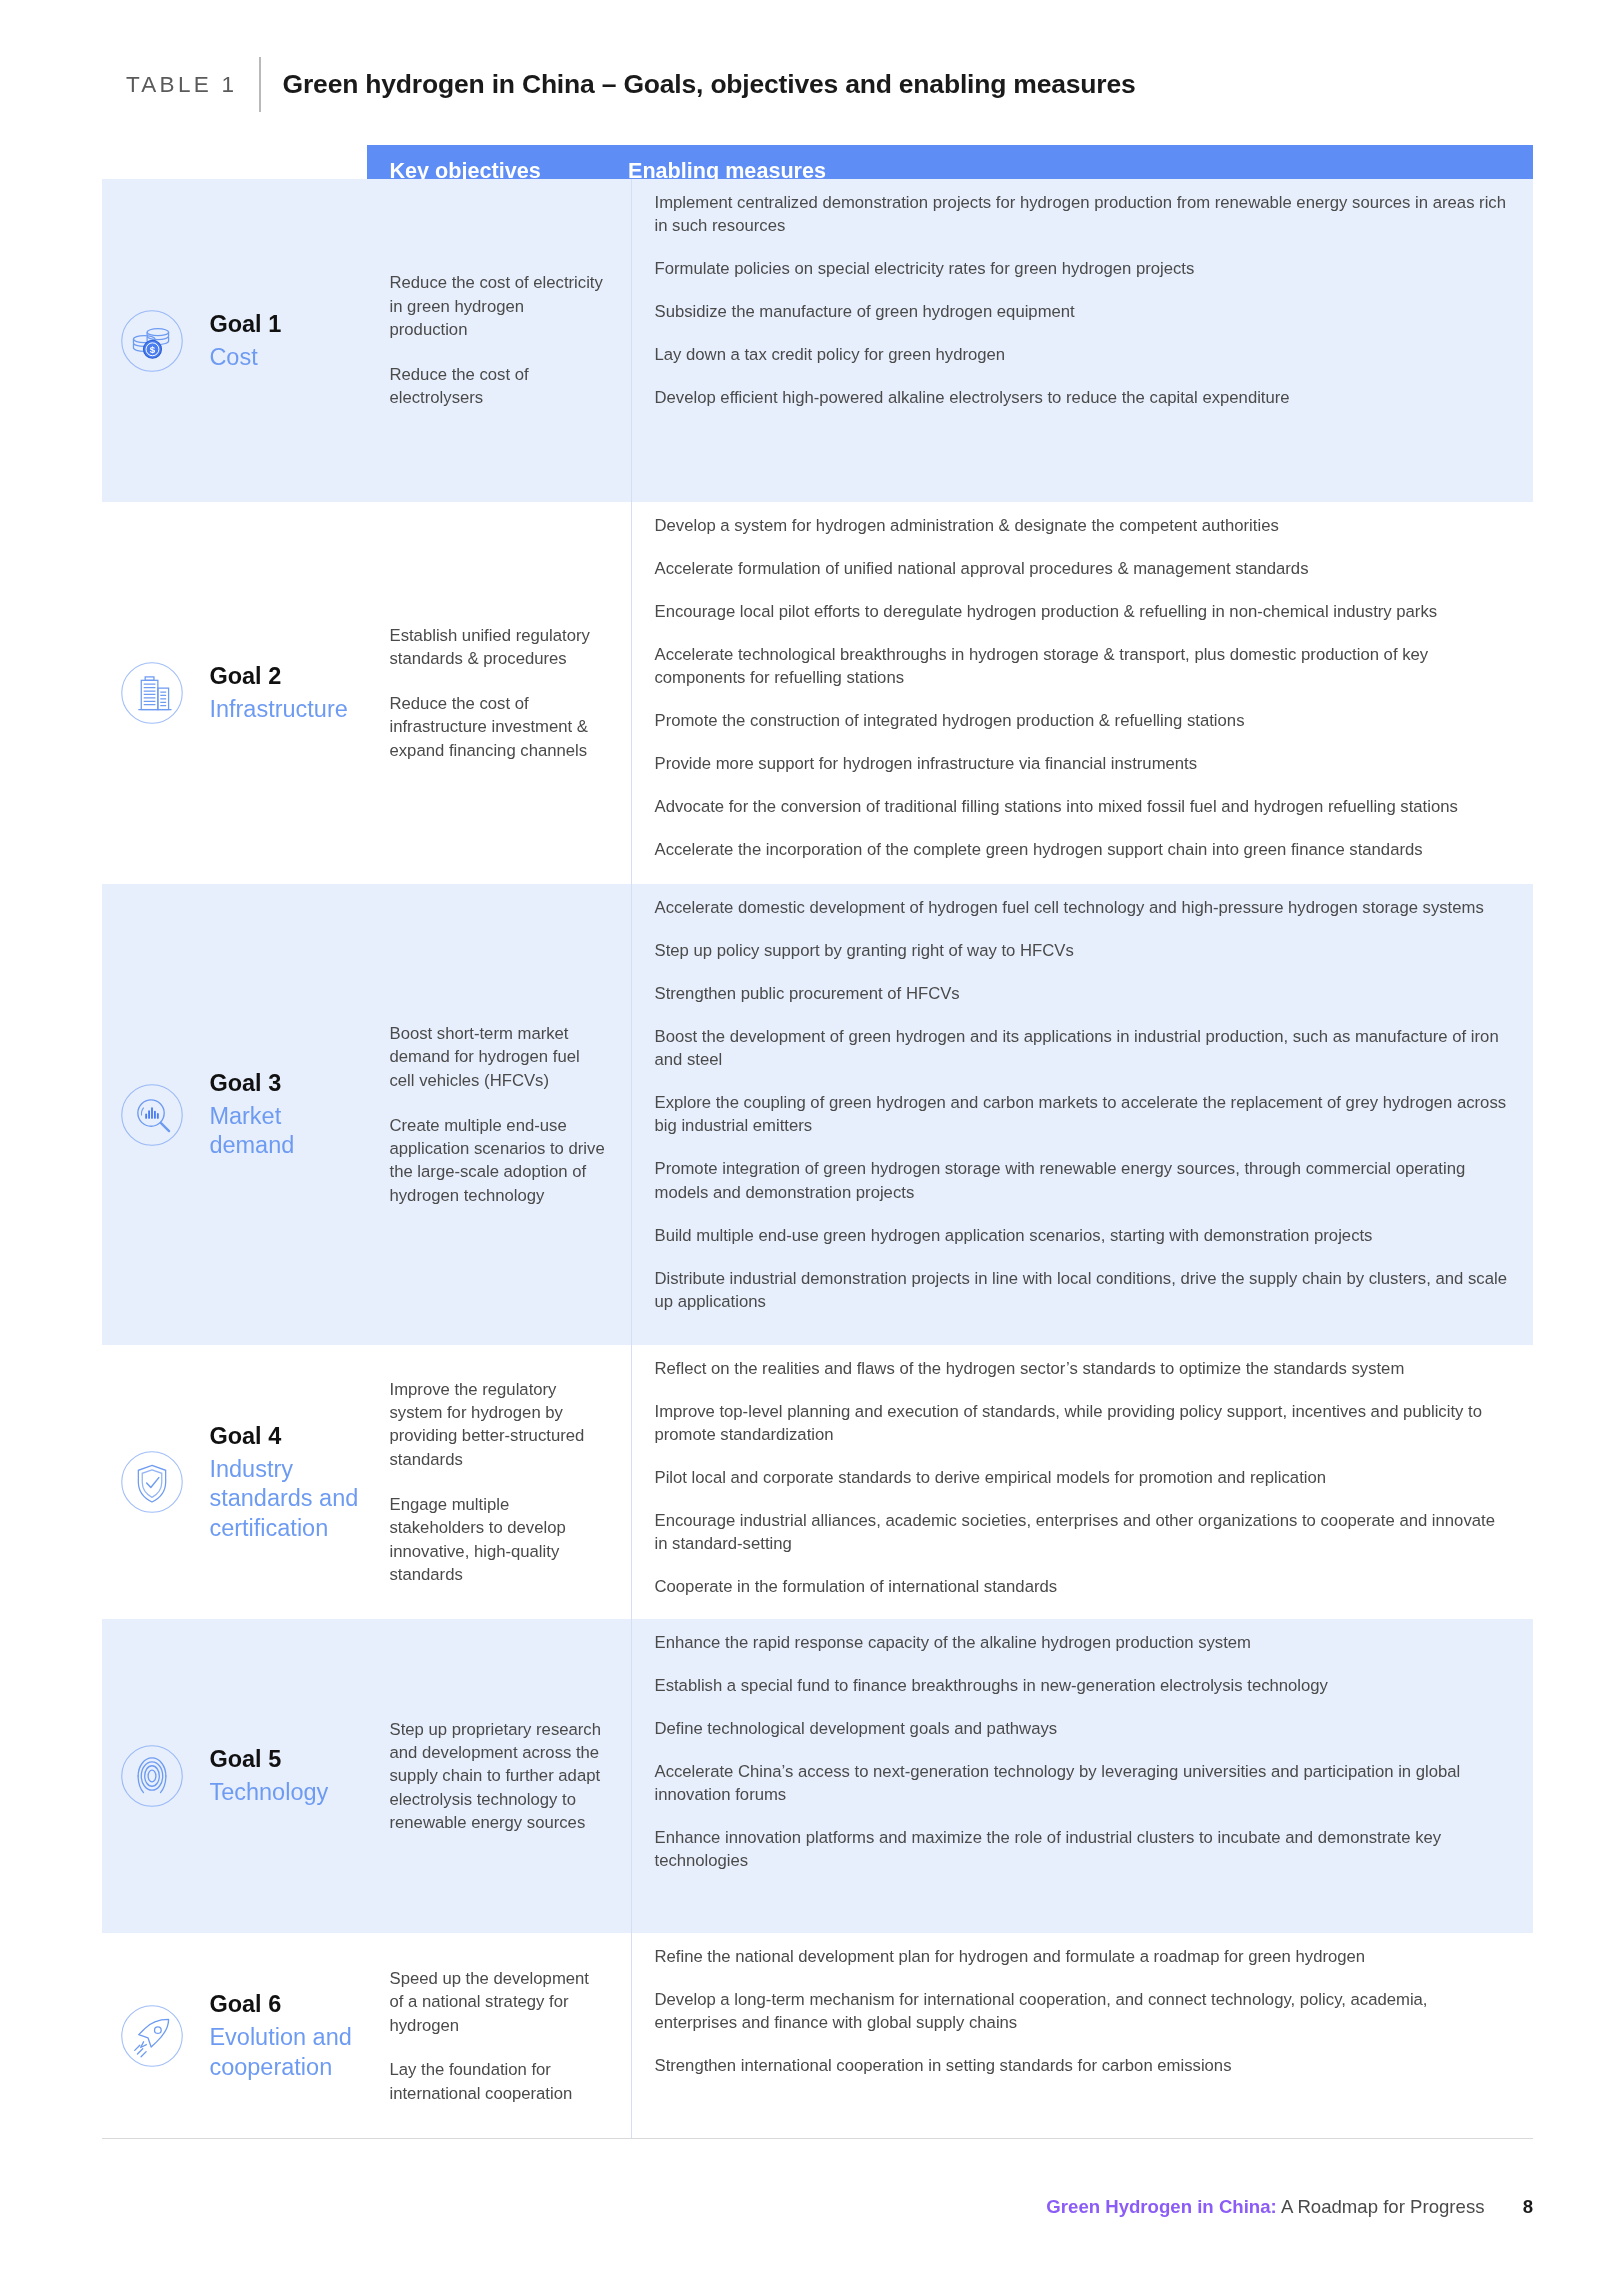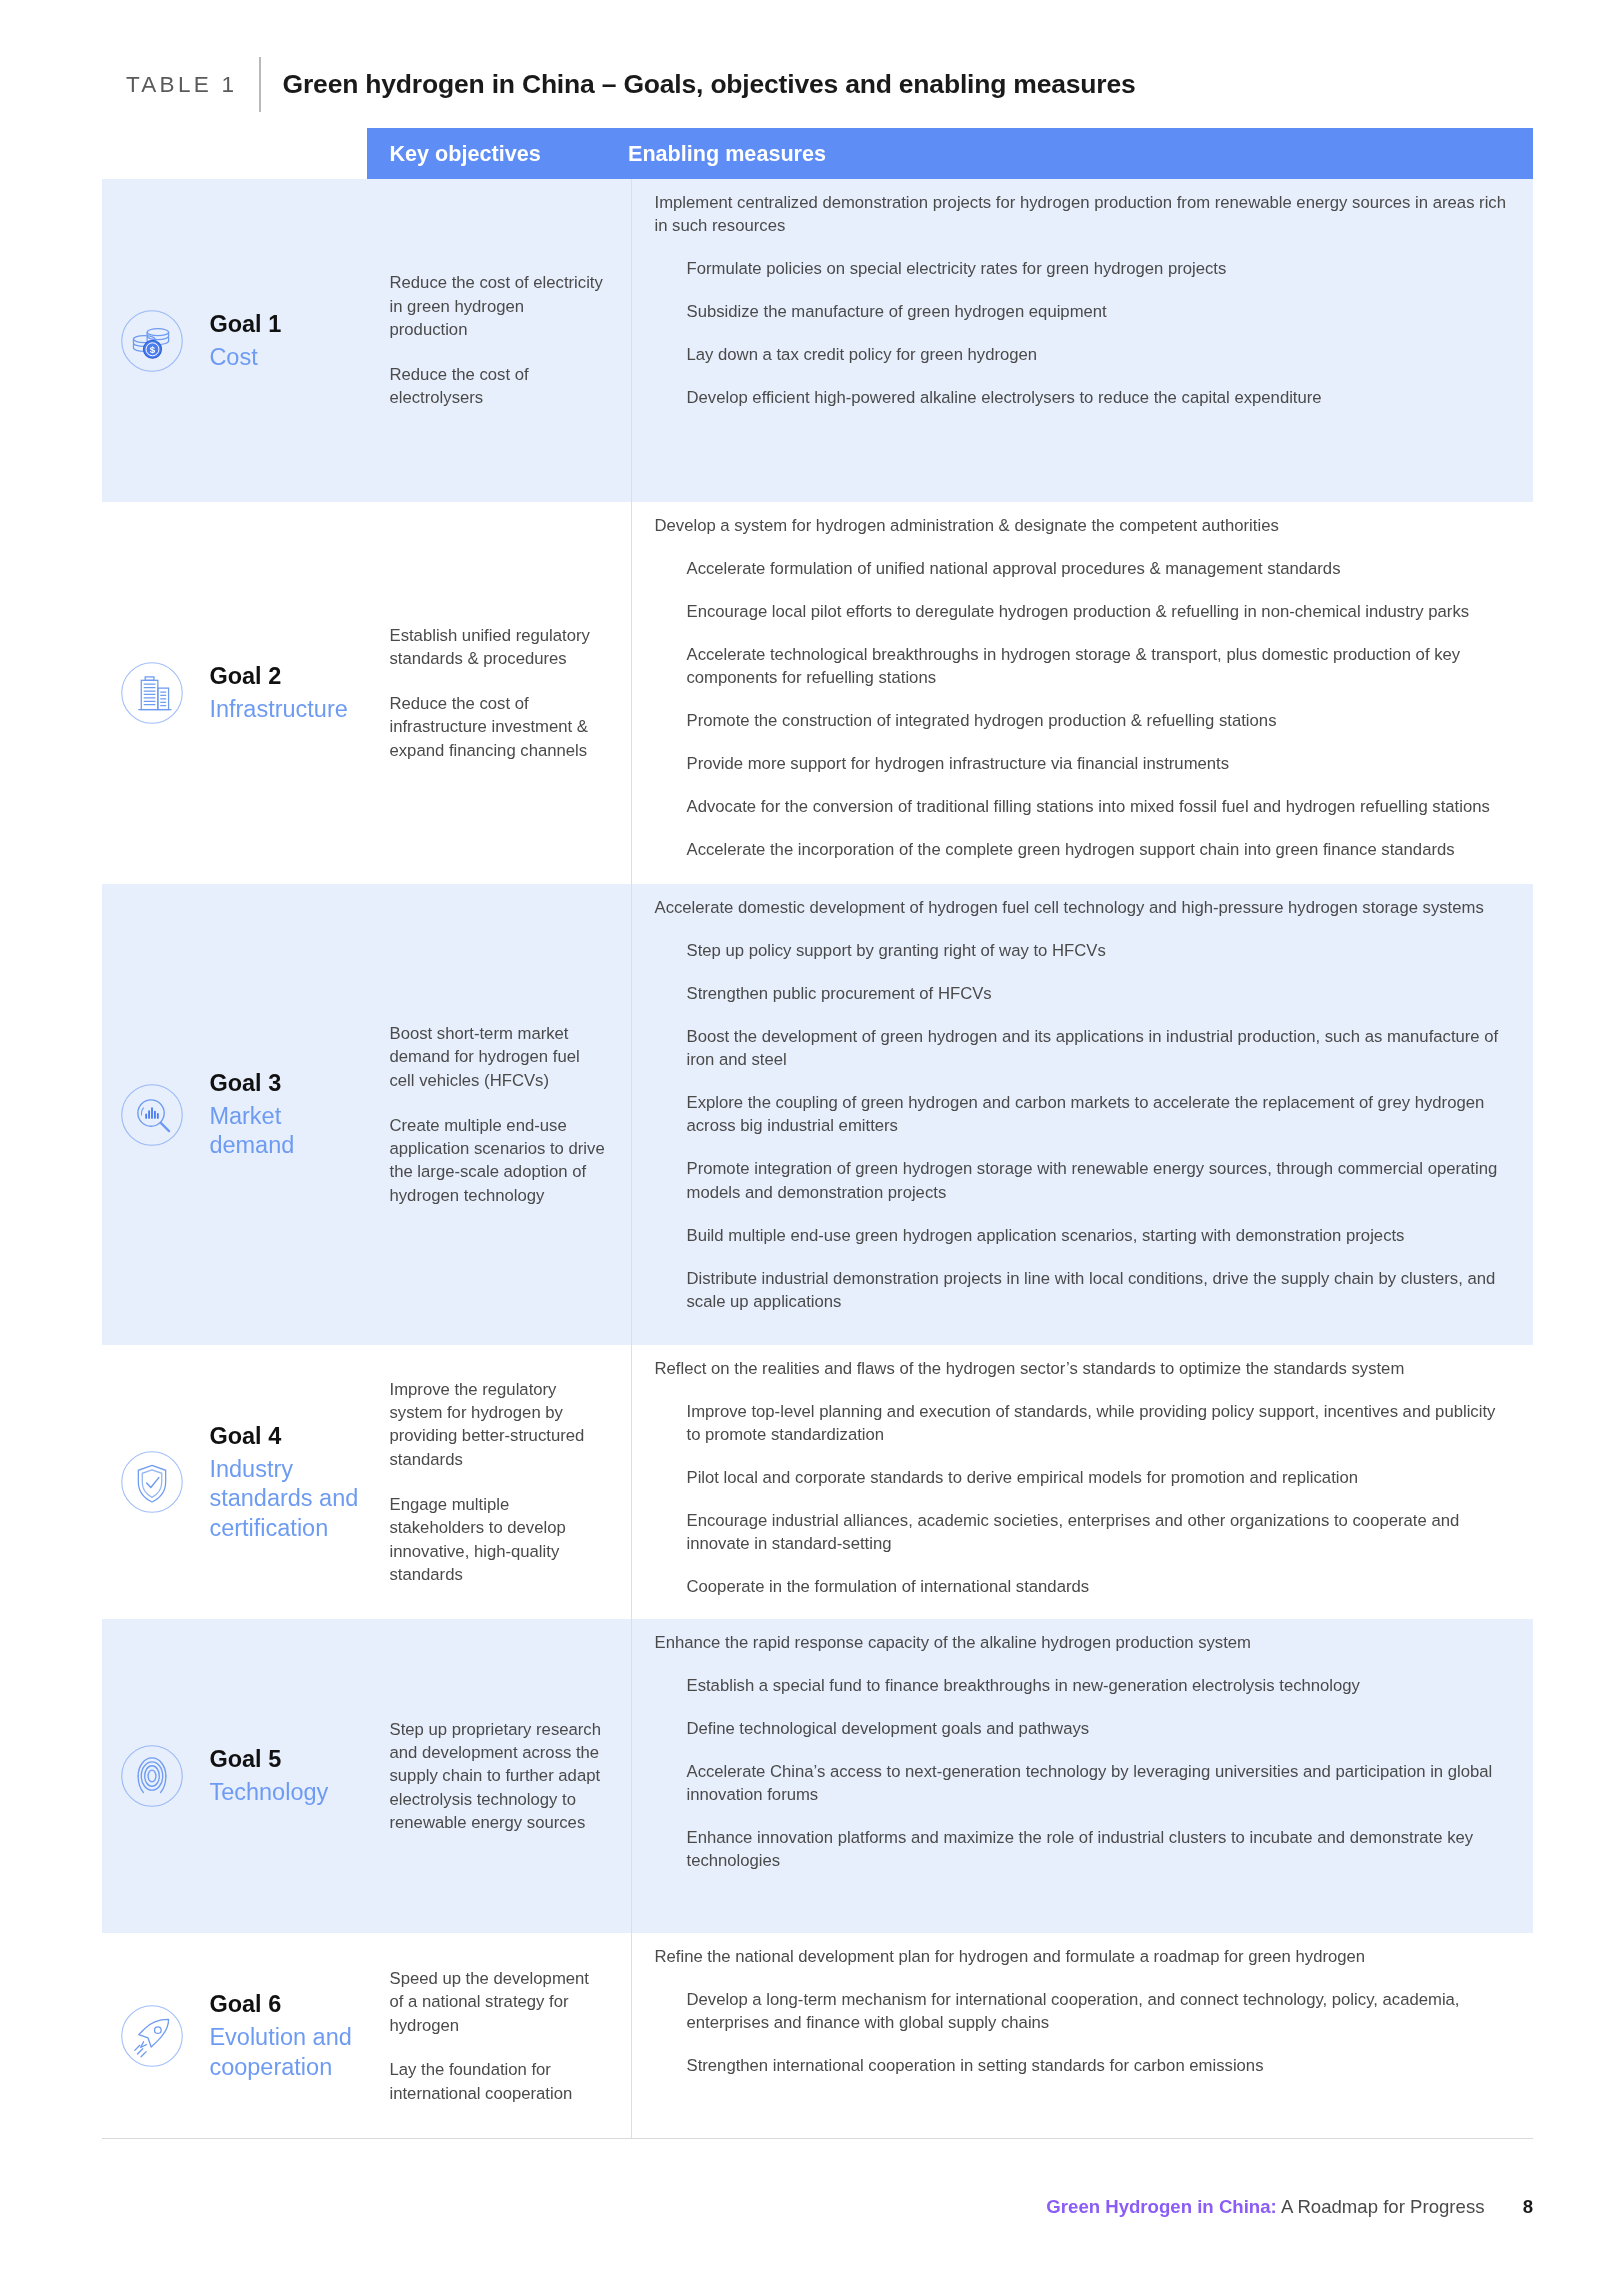--- a/index.html
+++ b/index.html
@@ -54,21 +54,21 @@
     font-weight: 700;
     color: #1a1a1a;
     letter-spacing: -0.2px;
     white-space: nowrap;
   }
 
   
   .header-band {
     position: absolute;
     left: 367px;
-    top: 128px;
+    top: 145px;
     width: 1166px;
     height: 51px;
     background: #5e8df5;
     display: flex;
     align-items: center;
   }
   .header-band .h-obj {
     padding-left: 22.5px;
     width: 261px;
     color: #ffffff;
@@ -157,21 +157,21 @@
     color: #4a4a4a;
   }
   .obj-item + .obj-item { margin-top: 21.6px; }
 
   
   .meas-item {
     font-size: 16.7px;
     line-height: 1.40;
     color: #4a4a4a;
   }
-  .meas-item + .meas-item { margin-top: 19.6px; margin-left: 32px; }
+  .meas-item + .meas-item { margin-top: 19.6px; }
 
   
   .vsep {
     position: absolute;
     left: 529px;
     width: 1px;
     background: #d5dff3;
   }
   .row-bottom-line {
     position: absolute;

